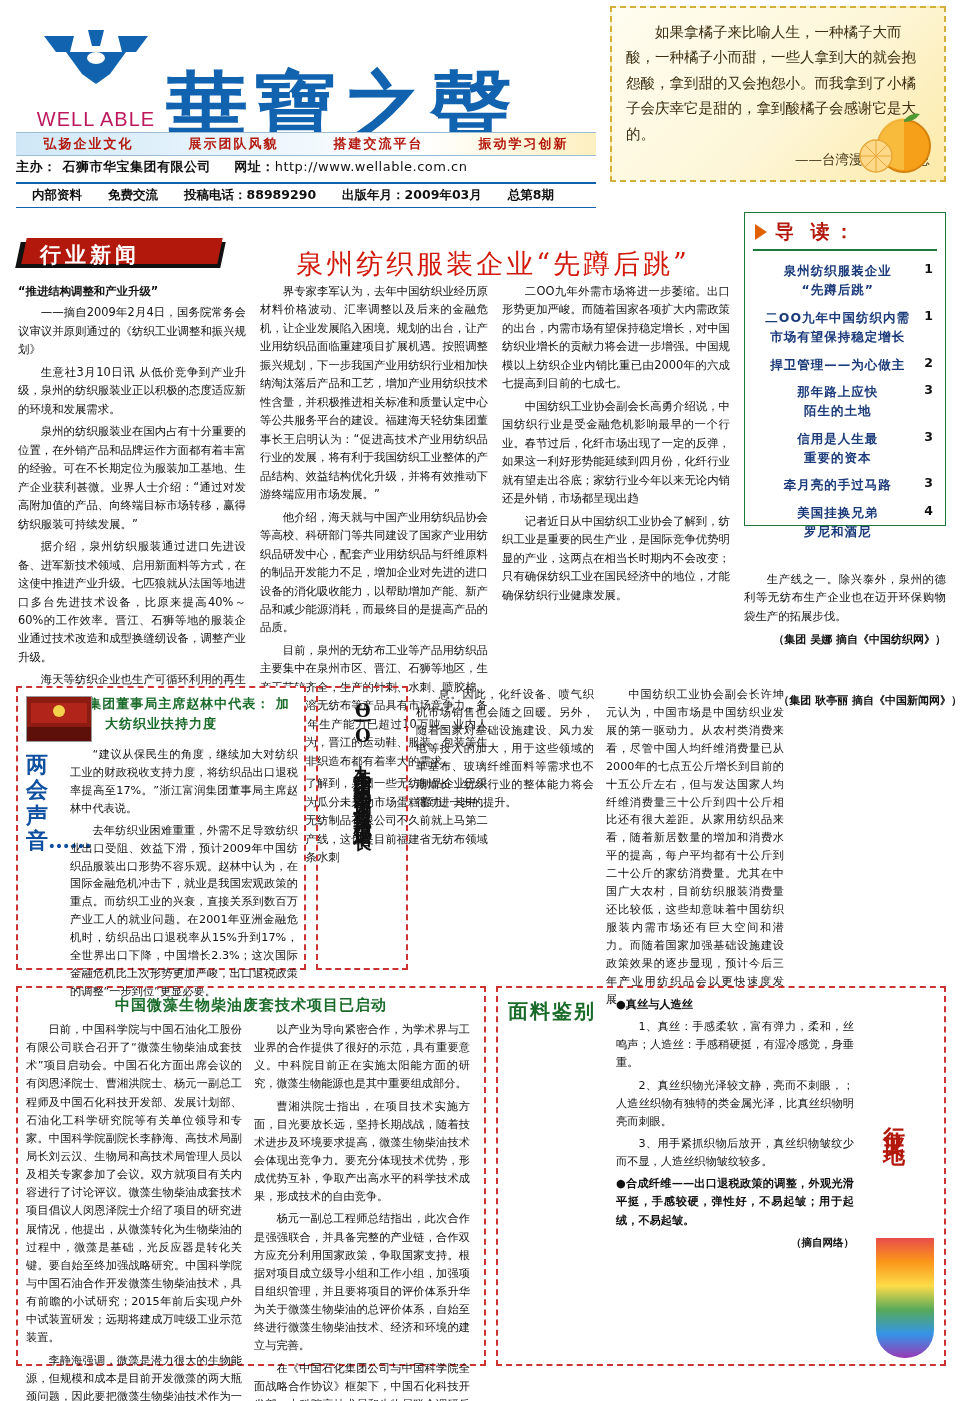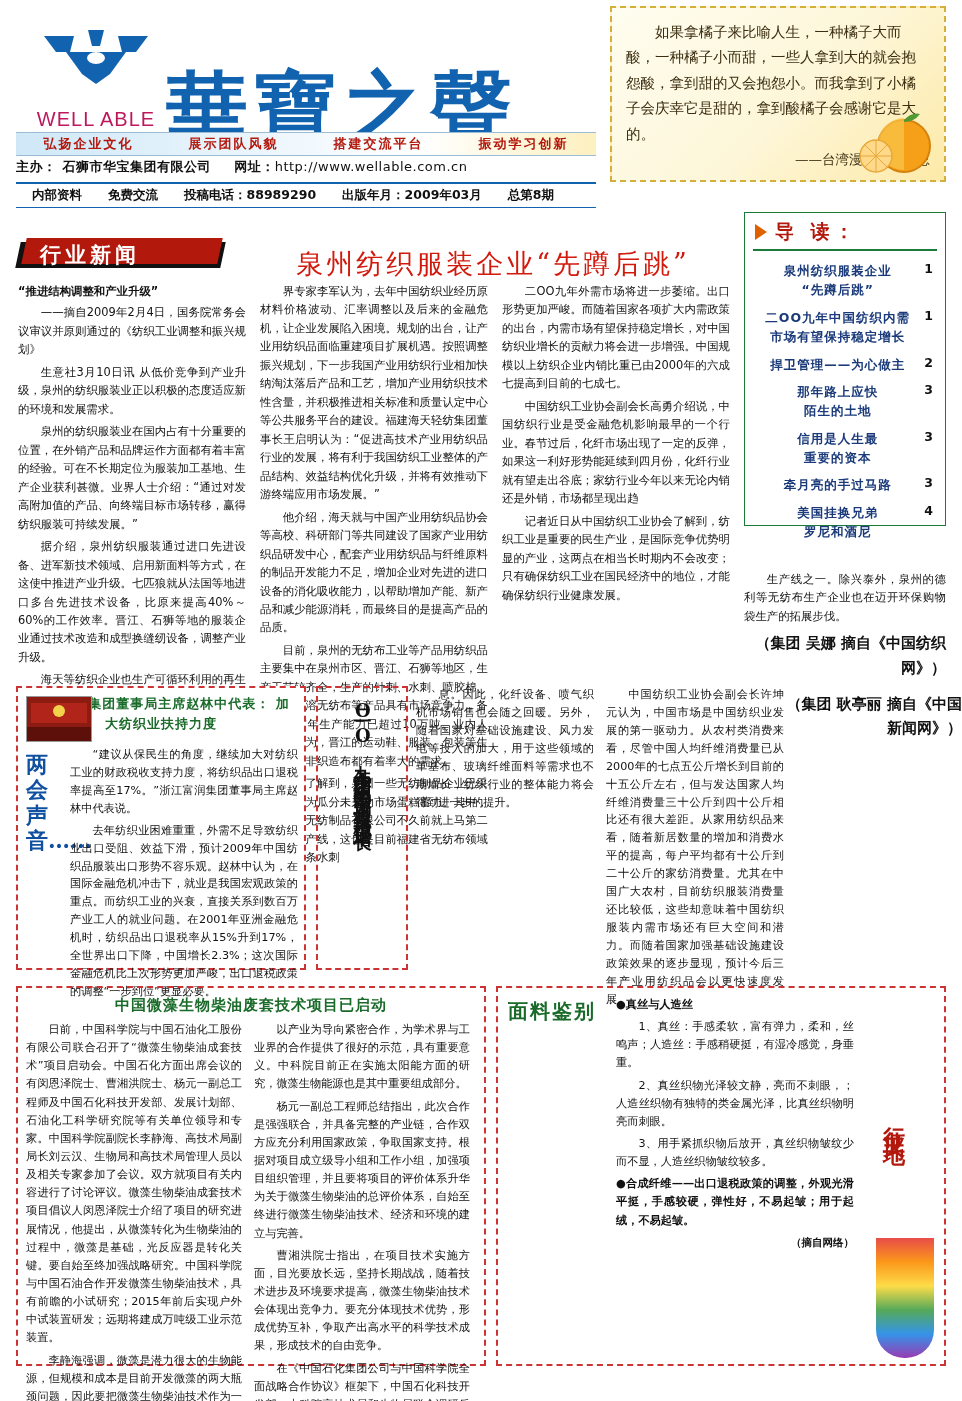--- a/index.html
+++ b/index.html
@@ -63,21 +63,21 @@
 
   
   .main-cols{position:absolute;left:18px;top:282px;width:716px;height:398px;display:flex;gap:14px;}
   .col{width:228px;font-size:11.4px;line-height:1.62;text-align:justify;color:#111;}
   .col p{margin:0 0 4px 0;text-indent:2em;}
   .col .sub{font-weight:bold;text-indent:0;margin-bottom:3px;}
 
   
   .col3-tail{position:absolute;left:744px;top:570px;width:202px;font-size:11.4px;line-height:1.62;text-align:justify;}
   .col3-tail p{margin:0 0 4px 0;text-indent:2em;}
-  .credit{text-align:right;font-size:15px;font-weight:bold;margin-top:6px;}
+  .credit{text-align:right;font-size:11px;font-weight:bold;margin-top:6px;}
 
   
   .mid-band{position:absolute;left:16px;top:686px;width:930px;height:284px;}
   .zj-box{position:absolute;left:0;top:0;width:290px;height:284px;border:2px dashed #c33;box-sizing:border-box;background:#fff;}
   .zj-head{text-align:center;font-size:13px;font-weight:bold;color:#1a6b2a;line-height:1.5;padding:6px 8px 2px 8px;letter-spacing:1px;}
   .zj-photo{position:absolute;left:8px;top:8px;width:64px;height:44px;border:1px solid #999;}
   .zj-side{position:absolute;left:8px;top:64px;width:36px;font-size:22px;font-weight:bold;color:#1050a0;line-height:1.15;letter-spacing:0;font-family:"DejaVu Serif","Liberation Serif",serif;}
   .zj-body{position:absolute;left:52px;top:58px;width:228px;font-size:11.2px;line-height:1.6;text-align:justify;}
   .zj-body p{margin:0 0 4px 0;text-indent:2em;}
 
@@ -275,22 +275,22 @@
 
   <div class="bot-left">
     <h3>中国微藻生物柴油废套技术项目已启动</h3>
     <div class="two">
       <div class="c" id="bl1">
           <p>日前，中国科学院与中国石油化工股份有限公司联合召开了“微藻生物柴油成套技术”项目启动会。中国石化方面出席会议的有闵恩泽院士、曹湘洪院士、杨元一副总工程师及中国石化科技开发部、发展计划部、石油化工科学研究院等有关单位领导和专家。中国科学院副院长李静海、高技术局副局长刘云汉、生物局和高技术局管理人员以及相关专家参加了会议。双方就项目有关内容进行了讨论评议。微藻生物柴油成套技术项目倡议人闵恩泽院士介绍了项目的研究进展情况，他提出，从微藻转化为生物柴油的过程中，微藻是基础，光反应器是转化关键。要自始至终加强战略研究。中国科学院与中国石油合作开发微藻生物柴油技术，具有前瞻的小试研究；2015年前后实现户外中试装置研发；远期将建成万吨级工业示范装置。</p>
           <p>李静海强调，微藻是潜力很大的生物能源，但规模和成本是目前开发微藻的两大瓶颈问题，因此要把微藻生物柴油技术作为一项长远布业，重视方案和路线选择。中科院与中国石化在微藻生物柴油这一前瞻性领域从一开始就</p>
         </div>
       <div class="c" id="bl2">
           <p>以产业为导向紧密合作，为学术界与工业界的合作提供了很好的示范，具有重要意义。中科院目前正在实施太阳能方面的研究，微藻生物能源也是其中重要组成部分。</p>
+          <p>曹湘洪院士指出，在项目技术实施方面，目光要放长远，坚持长期战战，随着技术进步及环境要求提高，微藻生物柴油技术会体现出竞争力。要充分体现技术优势，形成优势互补，争取产出高水平的科学技术成果，形成技术的自由竞争。</p>
           <p>杨元一副总工程师总结指出，此次合作是强强联合，并具备完整的产业链，合作双方应充分利用国家政策，争取国家支持。根据对项目成立级导小组和工作小组，加强项目组织管理，并且要将项目的评价体系升华为关于微藻生物柴油的总评价体系，自始至终进行微藻生物柴油技术、经济和环境的建立与完善。</p>
-          <p>曹湘洪院士指出，在项目技术实施方面，目光要放长远，坚持长期战战，随着技术进步及环境要求提高，微藻生物柴油技术会体现出竞争力。要充分体现技术优势，形成优势互补，争取产出高水平的科学技术成果，形成技术的自由竞争。</p>
           <p>在《中国石化集团公司与中国科学院全面战略合作协议》框架下，中国石化科技开发部、中科院高技术局和生物局联合调研后决定共同支持微藻生物柴油技术项目的研究。双方将在近期签署项目合作协议。</p>
         </div>
     </div>
 
   </div>
 
   <div class="bot-right">
     <div class="fab-title">面料鉴别</div>
     <div class="fab-body" id="fabbody">
     <p class="bullet">●真丝与人造丝</p>

